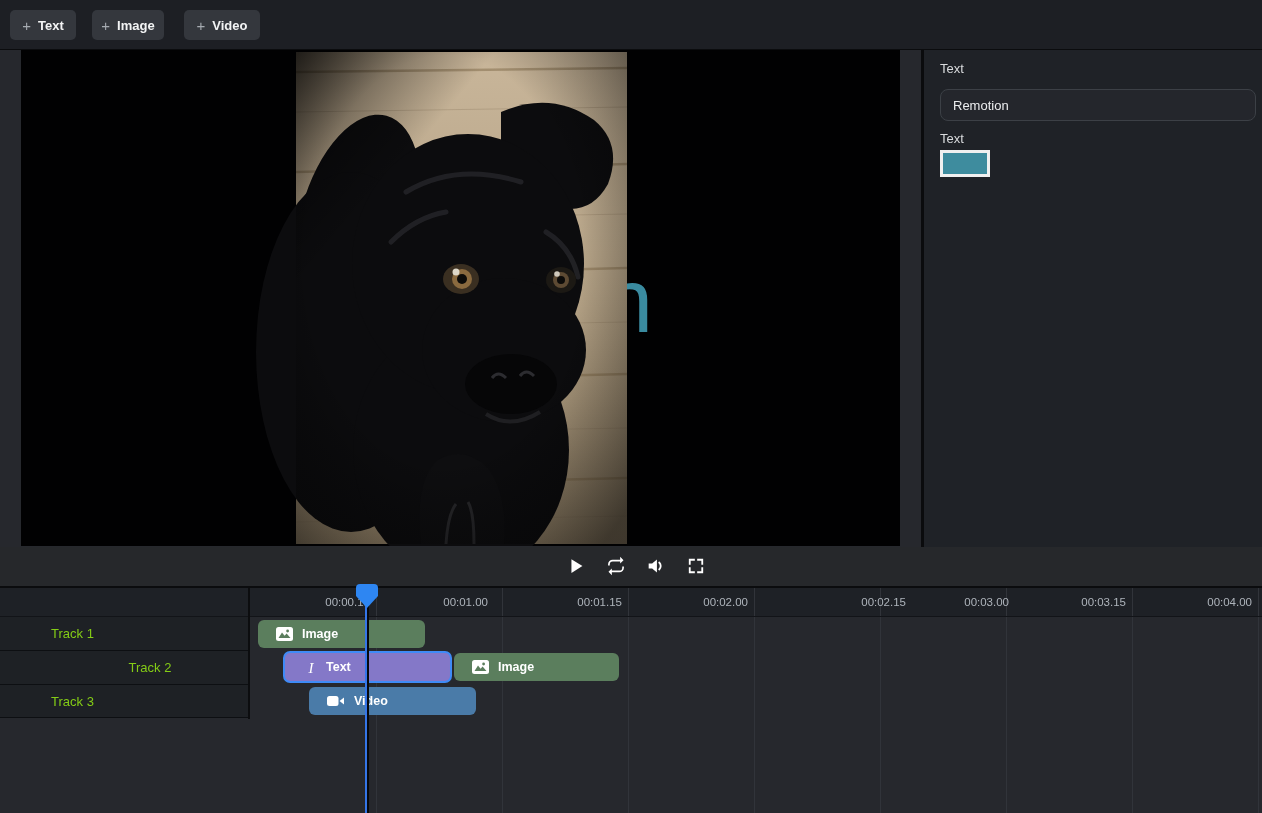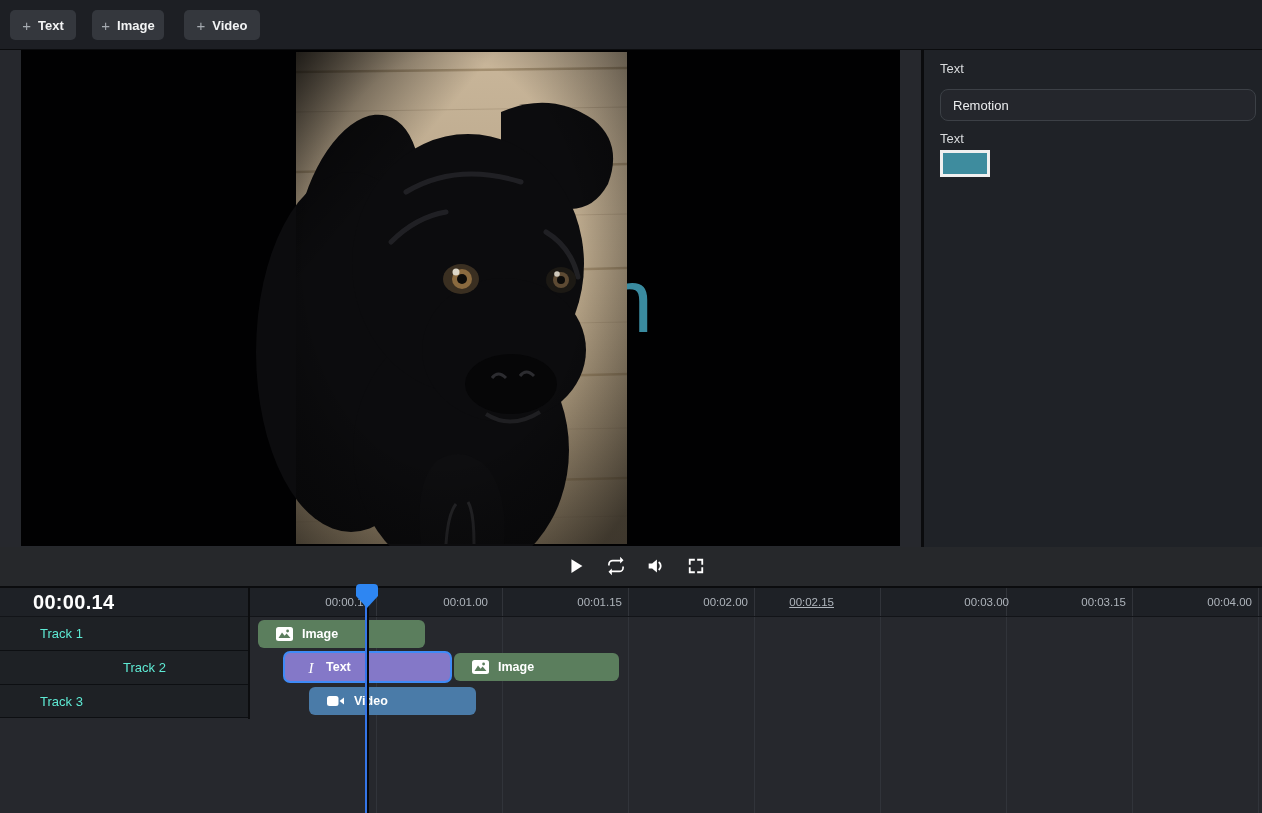--- a/index.html
+++ b/index.html
@@ -43,21 +43,21 @@
   .tl-headerline { position:absolute; left:0; top:30px; width:1262px; height:1px; background:#121418; }
   .timecode { position:absolute; left:0; top:2px; width:249px; height:28px; background:#1e2126;
               color:#fff; font-size:20px; font-weight:bold; line-height:28px; padding-left:33px;
               letter-spacing:.3px; }
   .ruler-label { position:absolute; top:2px; height:28px; line-height:29px; width:94px;
                  text-align:right; color:#aeb4bb; font-size:11.5px; }
   .gridline { position:absolute; top:2px; width:1px; height:225px; background:#31343a; }
   .track-row { position:absolute; left:0; width:249px; background:#1e2125; }
   .row-sep { position:absolute; left:0; width:249px; height:1px; background:#0d0f12; }
   .panel-border { position:absolute; left:248px; top:2px; width:2px; height:131px; background:#0c0d0f; }
-  .track-label { color:#5eead4; font-size:13px; padding-left:40px; line-height:33px; }
+  .track-label { color:#84cc16; font-size:13px; padding-left:51px; line-height:33px; }
   .clip { position:absolute; height:28px; border-radius:6px; display:flex; align-items:center;
           gap:9px; padding-left:18px; cursor:pointer; }
   .clip .clbl { color:#fff; font-size:12.5px; font-weight:bold; }
   .clip.selected { border:2px solid #3f8bf7; border-radius:7px; height:32px; padding-left:20px; }
   .clip .cicon { display:flex; align-items:center; }
   .ph-line-blue { position:absolute; top:2px; width:2px; height:225px; }
   .ph-line-dark { position:absolute; top:2px; width:2px; height:225px; background:#08090b; }
   .ph-marker { position:absolute; top:-2px; width:22px; height:24px; cursor:grab; }
 </style>
 </head>
@@ -210,27 +210,26 @@
       <div class="gridline" style="left: 880px;"></div>
       <div class="gridline" style="left: 1006px;"></div>
       <div class="gridline" style="left: 1132px;"></div>
       <div class="gridline" style="left: 1258px;"></div>
     </div>
   <div id="ruler-labels">
       <div class="ruler-label" style="left: 276px;">00:00.15</div>
       <div class="ruler-label" style="left: 394px;">00:01.00</div>
       <div class="ruler-label" style="left: 528px;">00:01.15</div>
       <div class="ruler-label" style="left: 654px;">00:02.00</div>
-      <div class="ruler-label" style="left: 740px; text-decoration: underline;">00:02.15</div>
+      <div class="ruler-label" style="left: 812px;">00:02.15</div>
       <div class="ruler-label" style="left: 915px;">00:03.00</div>
       <div class="ruler-label" style="left: 1032px;">00:03.15</div>
       <div class="ruler-label" style="left: 1158px;">00:04.00</div>
     </div>
   <div class="tl-headerline"></div>
-  <div class="timecode">00:00.14</div>
   <div id="track-rows">
       <div class="track-row" style="top: 31px; height: 33px;">
         <div class="track-label">Track 1</div>
       </div>
       <div class="row-sep" style="top: 64px;"></div>
       <div class="track-row" style="top: 65px; height: 33px; text-align: center;">
         <div class="track-label">Track 2</div>
       </div>
       <div class="row-sep" style="top: 98px;"></div>
       <div class="track-row" style="top: 99px; height: 32px;">

